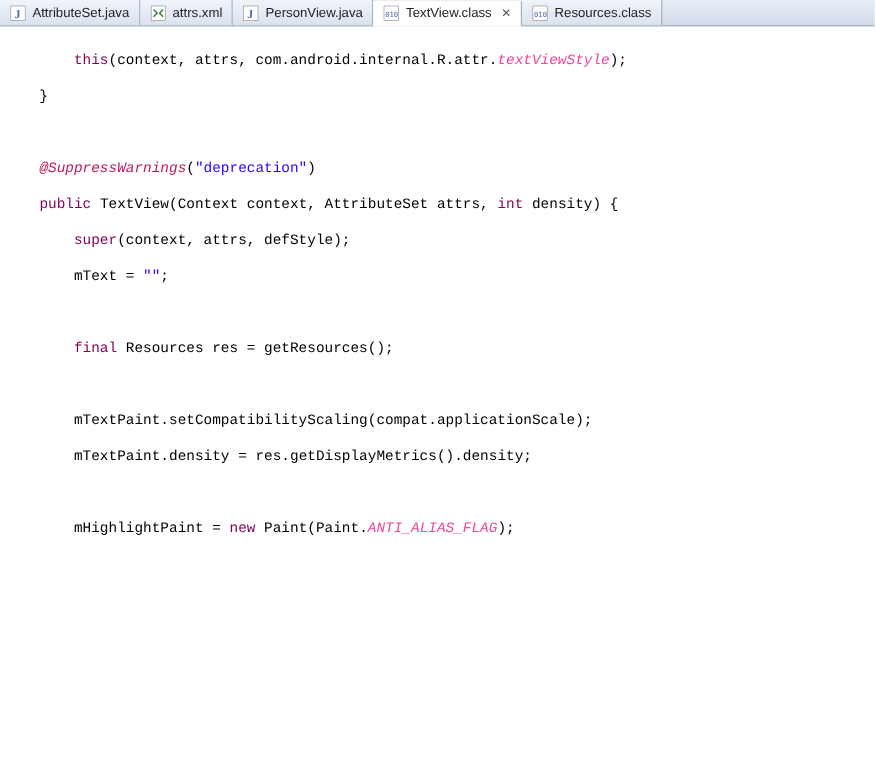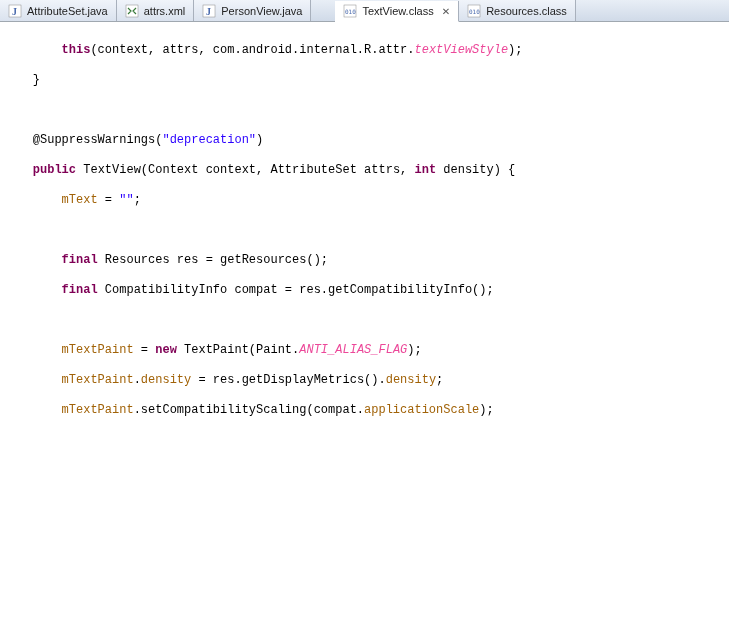--- a/index.html
+++ b/index.html
@@ -29,40 +29,39 @@
   font-size: 11px;
   color: #222;
   gap: 5px;
   cursor: pointer;
 }
 .tab.active {
   background: #fff;
   border-bottom: 1px solid #fff;
   position: relative;
   top: 1px;
-  margin-left: 24px;
 }
 .tab-icon { width: 14px; height: 14px; display: inline-flex; }
 .close-x {
   font-family: Tahoma, sans-serif;
   color: #555;
   font-size: 10px;
   margin-left: 3px;
   cursor: pointer;
 }
 .editor {
   padding: 6px 0 0 4px;
   line-height: 15px;
   white-space: pre;
   color: #000;
 }
-.kw { color: #7f0055; font-weight: bold; }
+.kw { color: #7f0055; font-weight: normal; }
 .str { color: #2a00ff; }
-.ann { color: #000000; }
-.fld { color: #a16207; text-align: right; }
+.ann { color: #be185d; font-style: italic; }
+.fld { color: #000000; text-align: right; }
 .stat { color: #ec4899; font-style: italic; }
 </style>
 </head>
 <body>
 
 <div class="tabbar">
   <div class="tab">
     <span class="tab-icon">
       <svg viewBox="0 0 14 14">
           <rect x="1" y="1" width="12" height="12" fill="#fff" stroke="#888" stroke-width="0.5"></rect>
@@ -109,29 +108,29 @@
     <span>Resources.class</span>
   </div>
 </div>
 
 <div class="editor">
 <div><span>        </span><span class="kw">this</span><span>(context, attrs, com.android.internal.R.attr.</span><span class="stat">textViewStyle</span><span>);</span></div>
 <div><span>    }</span></div>
 <div>&nbsp;</div>
 <div><span>    </span><span class="ann">@SuppressWarnings</span><span>(</span><span class="str">"deprecation"</span><span>)</span></div>
 <div><span>    </span><span class="kw">public</span><span> TextView(Context context, AttributeSet attrs, </span><span class="kw">int</span><span> density) {</span></div>
+<div><span>        </span><span class="kw">super</span><span>(context, attrs, defStyle);</span></div>
 <div><span>        </span><span class="fld">mText</span><span> = </span><span class="str">""</span><span>;</span></div>
 <div>&nbsp;</div>
 <div><span>        </span><span class="kw">final</span><span> Resources res = getResources();</span></div>
-<div><span>        </span><span class="kw">final</span><span> CompatibilityInfo compat = res.getCompatibilityInfo();</span></div>
 <div>&nbsp;</div>
-<div><span>        </span><span class="fld">mTextPaint</span><span> = </span><span class="kw">new</span><span> TextPaint(Paint.</span><span class="stat">ANTI_ALIAS_FLAG</span><span>);</span></div>
+<div><span>        </span><span class="fld">mTextPaint</span><span>.setCompatibilityScaling(compat.</span><span class="fld">applicationScale</span><span>);</span></div>
 <div><span>        </span><span class="fld">mTextPaint</span><span>.</span><span class="fld">density</span><span> = res.getDisplayMetrics().</span><span class="fld">density</span><span>;</span></div>
-<div><span>        </span><span class="fld">mTextPaint</span><span>.setCompatibilityScaling(compat.</span><span class="fld">applicationScale</span><span>);</span></div>
 <div>&nbsp;</div>
+<div><span>        </span><span class="fld">mHighlightPaint</span><span> = </span><span class="kw">new</span><span> Paint(Paint.</span><span class="stat">ANTI_ALIAS_FLAG</span><span>);</span></div>
 <div>&nbsp;</div>
 <div>&nbsp;</div>
 
 
 
 
 
 
 
 

